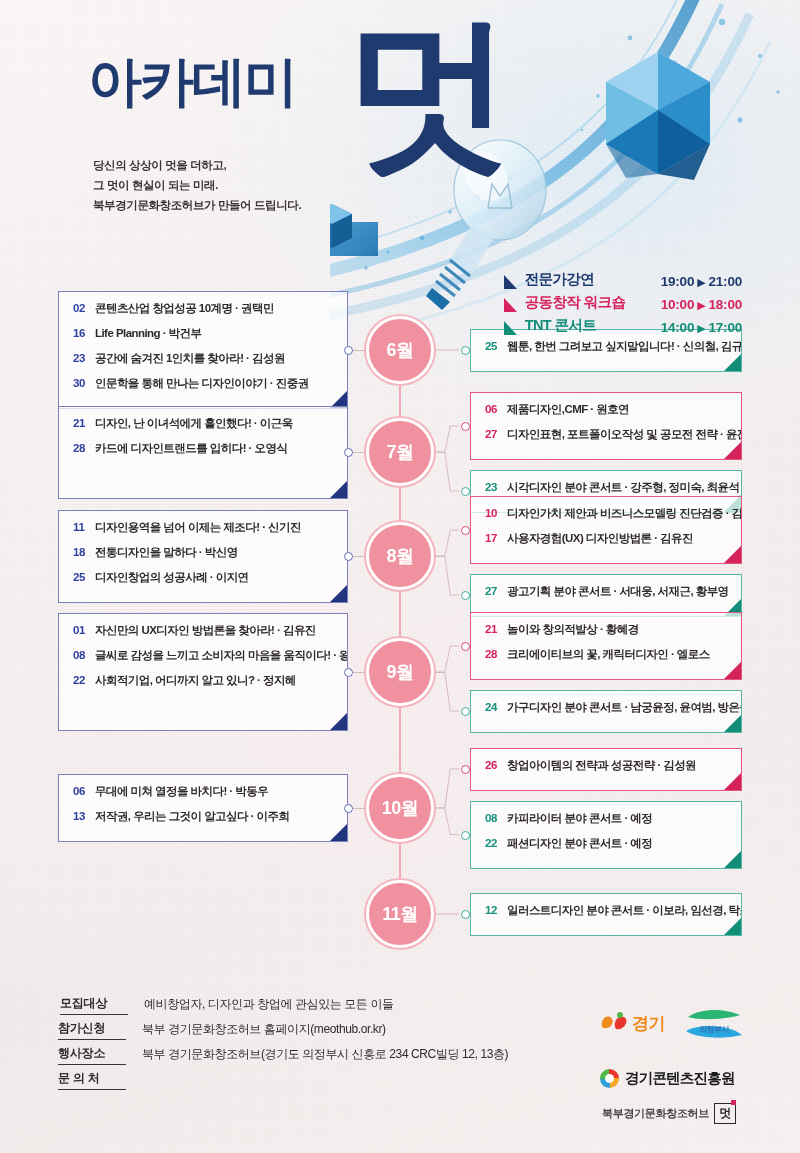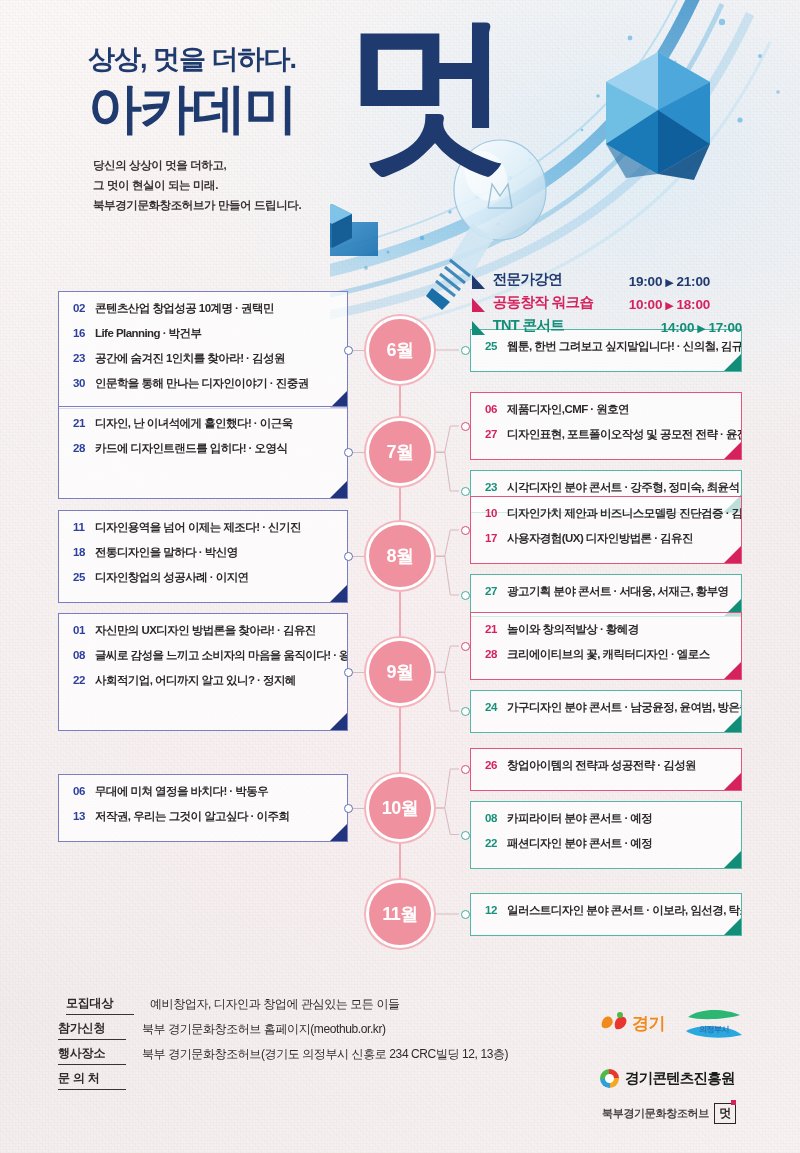--- a/index.html
+++ b/index.html
@@ -282,21 +282,20 @@
 
     <g transform="translate(-18,204)">
       <polygon points="20,0 40,10 40,34 20,44 0,34 0,10" fill="#2f96cf"></polygon>
       <polygon points="20,0 40,10 20,20 0,10" fill="#7fc4e8"></polygon>
       <polygon points="0,10 0,34 20,44 20,20" fill="#1d6fae"></polygon>
       <polygon points="40,10 40,34 20,44 20,20" fill="#155e96"></polygon>
     </g>
   </svg>
 
   <div class="headline-wrap">
-    <div id="headline-sub">상상, 멋을 더하다.</div>
     <div id="headline-main">아카데미</div>
   </div>
   <div id="big-meot">멋</div>
   <div id="tagline">
       <div>당신의 상상이 멋을 더하고,</div>
       <div>그 멋이 현실이 되는 미래.</div>
       <div>북부경기문화창조허브가 만들어 드립니다.</div>
     </div>
 
   <div id="legend">
@@ -310,21 +309,21 @@
     <div class="legend-row">
       <span class="legend-tri" style="border-style: solid; border-width: 14px 0px 0px 13px; border-color: transparent transparent transparent rgb(214, 34, 92); transform: rotate(0deg);"></span>
       <span class="legend-label" style="color: rgb(214, 34, 92);">공동창작 워크숍</span>
       <span class="legend-time" style="color: rgb(214, 34, 92);">
         <span>10:00</span><span class="arw">▶</span><span>18:00</span>
       </span>
     </div>
     <div class="legend-row">
       <span class="legend-tri" style="border-style: solid; border-width: 14px 0px 0px 13px; border-color: transparent transparent transparent rgb(18, 141, 120); transform: rotate(0deg);"></span>
       <span class="legend-label" style="color: rgb(18, 141, 120);">TNT 콘서트</span>
-      <span class="legend-time" style="color: rgb(18, 141, 120); margin-left: 32px;">
+      <span class="legend-time" style="color: rgb(18, 141, 120);">
         <span>14:00</span><span class="arw">▶</span><span>17:00</span>
       </span>
     </div>
   </div>
 
   <div id="timeline">
     <div id="spine"></div>
   <div class="month-circle" style="top: -14px;">
         <span>6월</span>
       </div>
@@ -546,21 +545,21 @@
         </div>
         <span class="corner"></span>
       </div>
       <div class="node teal" style="left: 461px; top: 580px;"></div>
       <svg width="23" height="8" style="position: absolute; left: 436px; top: 580px; z-index: 1; overflow: visible;">
         <path d="M0 4 L 8.74 4 L 14.26 4 L 23 4" stroke="#d8b9bf" stroke-width="1" fill="none"></path>
       </svg>
     </div>
 
   <div id="footer">
-    <div class="info-row" style="left:66px; top:10px;">
+    <div class="info-row" style="left:60px; top:10px;">
       <span class="info-key">모집대상</span>
       <span class="info-val">예비창업자, 디자인과 창업에 관심있는 모든 이들</span>
     </div>
     <div class="info-row" style="left:58px; top:35px;">
       <span class="info-key">참가신청</span>
       <span class="info-val">북부 경기문화창조허브 홈페이지(meothub.or.kr)</span>
     </div>
     <div class="info-row" style="left:58px; top:60px;">
       <span class="info-key">행사장소</span>
       <span class="info-val">북부 경기문화창조허브(경기도 의정부시 신흥로 234 CRC빌딩 12, 13층)</span>

